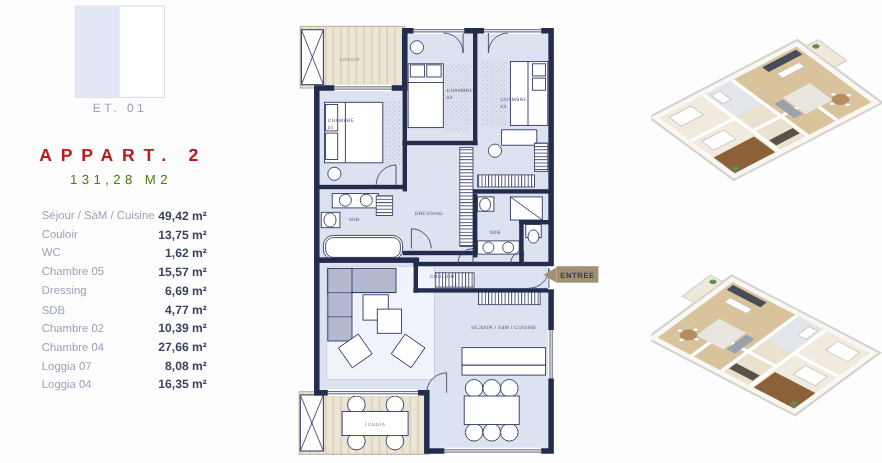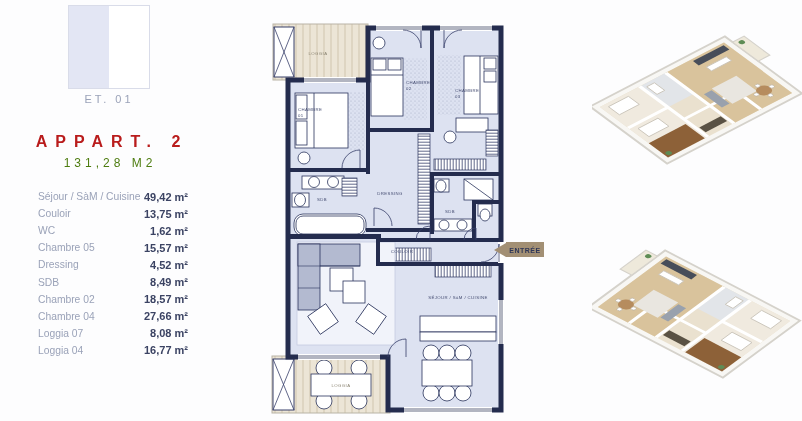--- a/index.html
+++ b/index.html
@@ -62,41 +62,41 @@
     <div class="room-row">
       <span class="lbl">WC</span>
       <span class="val">1,62 m²</span>
     </div>
     <div class="room-row">
       <span class="lbl">Chambre 05</span>
       <span class="val">15,57 m²</span>
     </div>
     <div class="room-row">
       <span class="lbl">Dressing</span>
-      <span class="val">4,52 m²</span>
+      <span class="val">6,69 m²</span>
     </div>
     <div class="room-row">
       <span class="lbl">SDB</span>
-      <span class="val">8,49 m²</span>
+      <span class="val">4,77 m²</span>
     </div>
     <div class="room-row">
       <span class="lbl">Chambre 02</span>
-      <span class="val">18,57 m²</span>
+      <span class="val">10,39 m²</span>
     </div>
     <div class="room-row">
       <span class="lbl">Chambre 04</span>
       <span class="val">27,66 m²</span>
     </div>
     <div class="room-row">
       <span class="lbl">Loggia 07</span>
       <span class="val">8,08 m²</span>
     </div>
     <div class="room-row">
       <span class="lbl">Loggia 04</span>
-      <span class="val">16,77 m²</span>
+      <span class="val">16,35 m²</span>
     </div>
   </div>
 </div>
 
 <div class="plan-wrap">
 <svg width="330" height="421" viewBox="0 0 330 421" xmlns="http://www.w3.org/2000/svg">
   <defs>
     <pattern id="stripes" width="7" height="8" patternUnits="userSpaceOnUse">
       <rect width="7" height="8" fill="#ece5d6"></rect>
       <path d="M1,0 V8" stroke="#d8cfba" stroke-width="1.4"></path>

